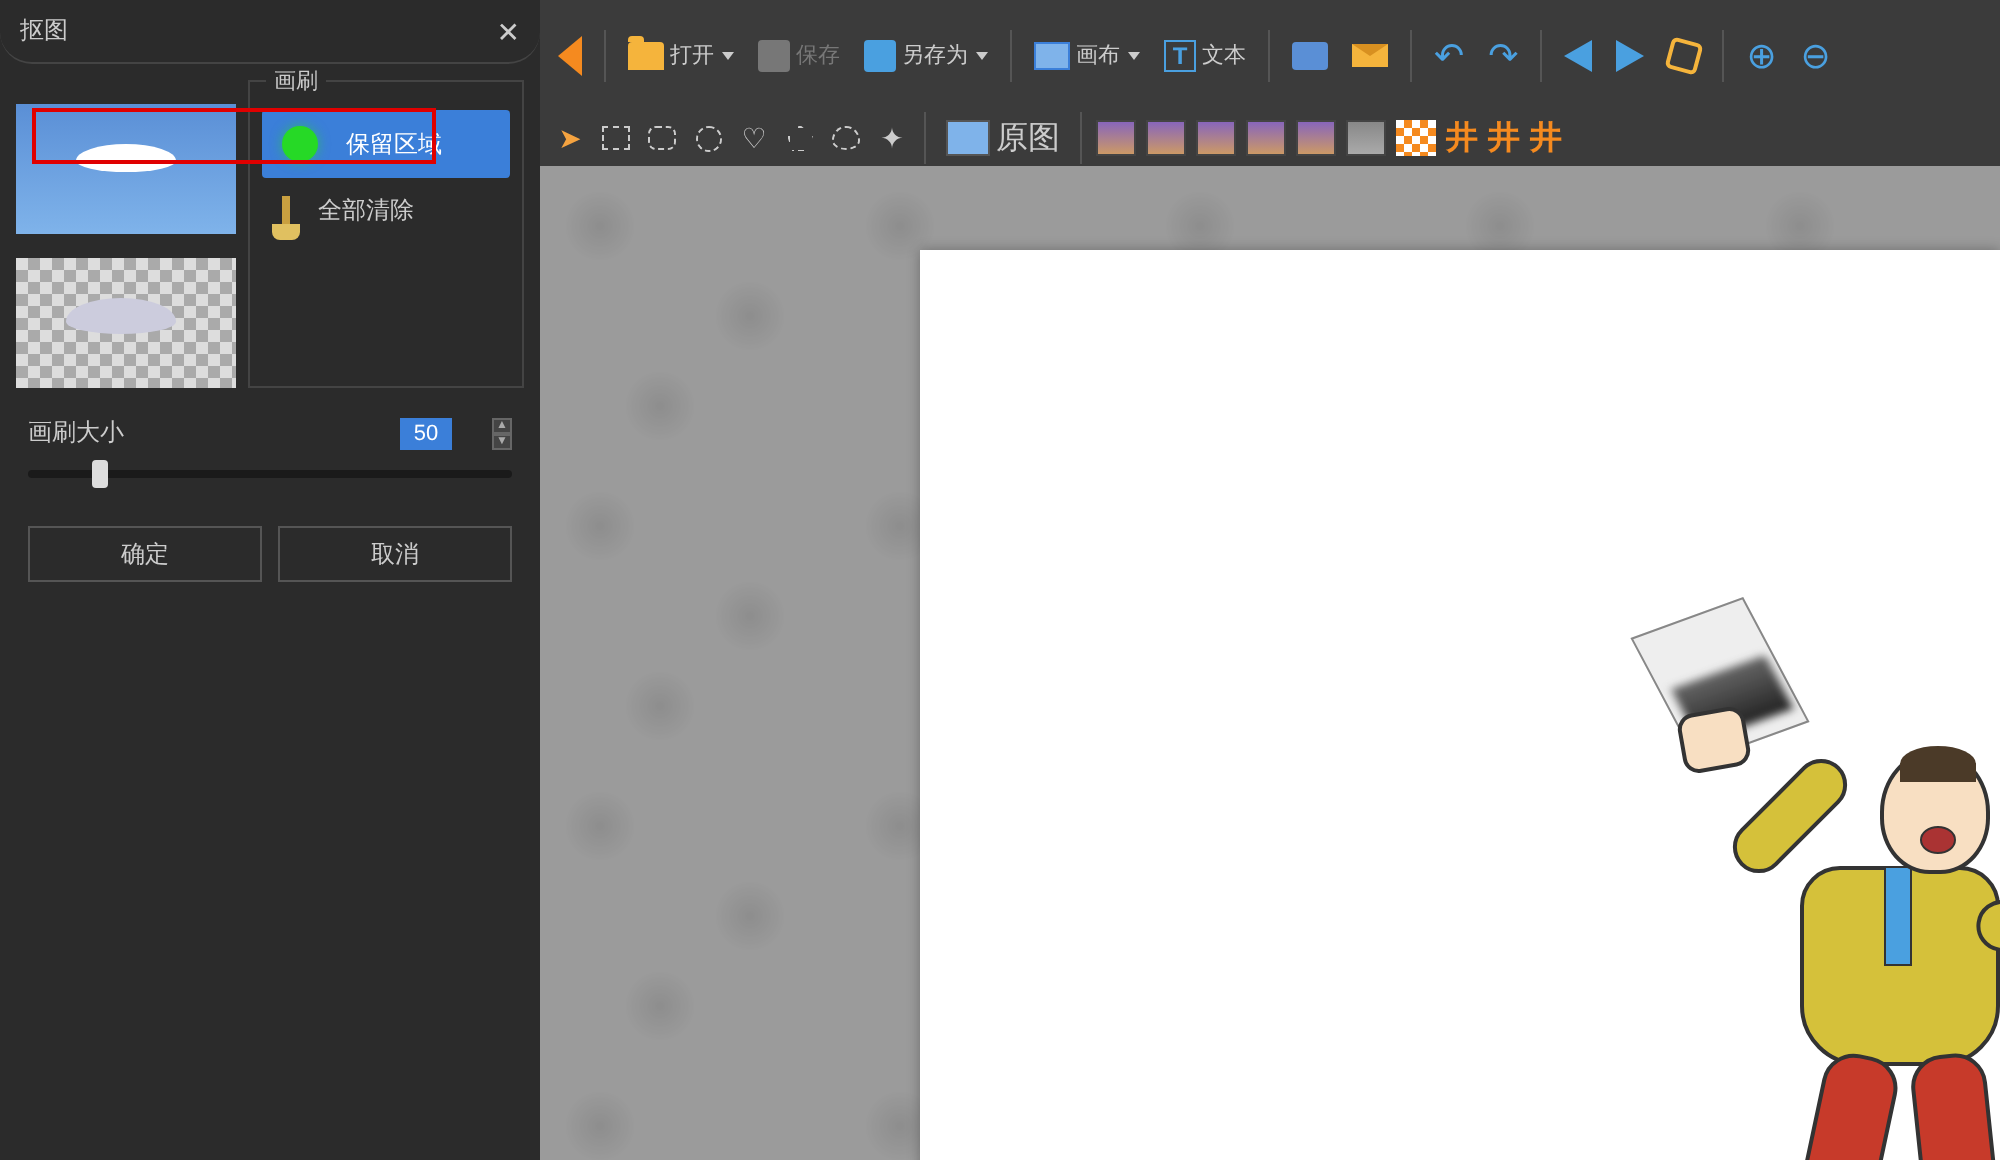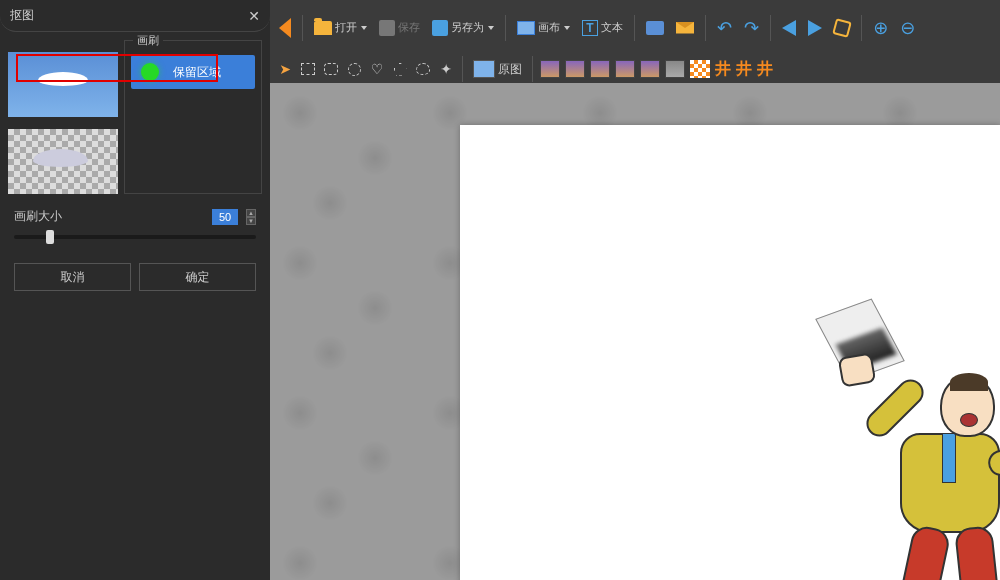--- a/index.html
+++ b/index.html
@@ -30,21 +30,21 @@
 .brush-item.selected { background:#3b7fd9; color:#fff; }
 .brush-dot { width:18px; height:18px; border-radius:50%; display:inline-block; }
 .dot-green { background:#26d926; box-shadow:0 0 6px #26d92688; }
 .dot-red { background:#e22; box-shadow:0 0 6px #e22a; }
 .eraser-icon { width:18px; height:12px; background:#e77a3c; transform:skewX(-20deg); border-radius:2px; }
 .broom-icon { width:4px; height:16px; background:#c9a040; position:relative; }
 .broom-icon::after { content:""; position:absolute; bottom:-6px; left:-5px; width:14px; height:8px; background:#e0c060; border-radius:0 0 4px 4px; }
 
 .size-section { padding: 0 14px; margin-top: 6px; }
 .size-row { display:flex; justify-content:space-between; align-items:center; font-size:12px; }
-.size-box { display:flex; align-items:center; gap:8px; }
+.size-box { display:flex; align-items:center; gap:20px; }
 .size-input { width:26px; height:16px; background:#3b7fd9; color:#fff; font-size:11px; text-align:center; border:none; }
 .spinner { display:flex; flex-direction:column; }
 .spinner span { width:10px; height:8px; background:#444; border:1px solid #666; font-size:6px; text-align:center; line-height:6px; color:#aaa; cursor:pointer; }
 .slider { margin-top:10px; height:4px; background:#1a1a1a; position:relative; border-radius:2px; }
 .slider-thumb { position:absolute; left:32px; top:-5px; width:8px; height:14px; background:#ddd; border-radius:2px; }
 
 .button-row { display:flex; gap:8px; padding:0 14px; margin-top:24px; }
 .dlg-btn { flex:1; height:28px; background:#2b2b2b; border:1px solid #555; color:#ccc; font-size:12px; cursor:pointer; display:flex; align-items:center; justify-content:center; }
 
 
@@ -80,21 +80,21 @@
 .arrow-cursor { color:#f5a340; }
 .dotted-rect { width:14px; height:12px; border:1px dashed #ccc; }
 .dotted-round { width:14px; height:12px; border:1px dashed #ccc; border-radius:4px; }
 .dotted-circle { width:13px; height:13px; border:1px dashed #ccc; border-radius:50%; }
 .dotted-heart { color:#ccc; font-size:14px; }
 .dotted-poly { width:13px; height:13px; border:1px dashed #ccc; clip-path:polygon(50% 0,100% 40%,80% 100%,20% 100%,0 40%); }
 .lasso { width:14px; height:12px; border:1px dashed #ccc; border-radius:50% 50% 50% 50% / 60% 60% 40% 40%; }
 .wand { color:#ccc; }
 
 .orig-thumb { width:22px; height:18px; background:#7fb3ea; border:1px solid #555; position:relative; }
-.orig-label { font-size:12px; color:#ccc; }
+.orig-label { font-size:16px; color:#ccc; }
 .fx-thumb { width:20px; height:18px; background:linear-gradient(#86b,#c96); border:1px solid #444; cursor:pointer; }
 .fx-thumb.gray { background:linear-gradient(#888,#aaa); }
 .checker-sm { width:20px; height:18px; background-image:
   linear-gradient(45deg,#f58a1f 25%,transparent 25%),
   linear-gradient(-45deg,#f58a1f 25%,transparent 25%),
   linear-gradient(45deg,transparent 75%,#f58a1f 75%),
   linear-gradient(-45deg,transparent 75%,#f58a1f 75%);
   background-size:8px 8px; background-position:0 0,0 4px,4px -4px,-4px 0; background-color:#fff; }
 .hash { color:#f58a1f; font-size:16px; font-weight:bold; cursor:pointer; }
 
@@ -136,42 +136,46 @@
     <div class="thumbs">
       <div class="thumb sky"></div>
       <div class="thumb checker"></div>
     </div>
     <div class="brush-panel">
       <span class="brush-legend">画刷</span>
       <div class="brush-item selected">
         <span class="brush-dot dot-green"></span>
         <span>保留区域</span>
       </div>
+      <div class="brush-item">
+        <span class="broom-icon"></span>
+        <span>全部清除</span>
+      </div>
     </div>
   </div>
 
   <div class="size-section">
     <div class="size-row">
       <span>画刷大小</span>
       <div class="size-box">
         <input class="size-input" value="50" style="">
         <div class="spinner">
           <span>▲</span>
           <span>▼</span>
         </div>
       </div>
     </div>
     <div class="slider">
       <div class="slider-thumb"></div>
     </div>
   </div>
 
   <div class="button-row">
+    <div class="dlg-btn">确定</div>
     <div class="dlg-btn">取消</div>
-    <div class="dlg-btn">确定</div>
   </div>
 </div>
 
 <div class="right-area">
 
   <div class="toolbar">
     <div class="tb-item">
         <span class="chevron-left"></span>
       </div>
     <div class="vsep"></div>

